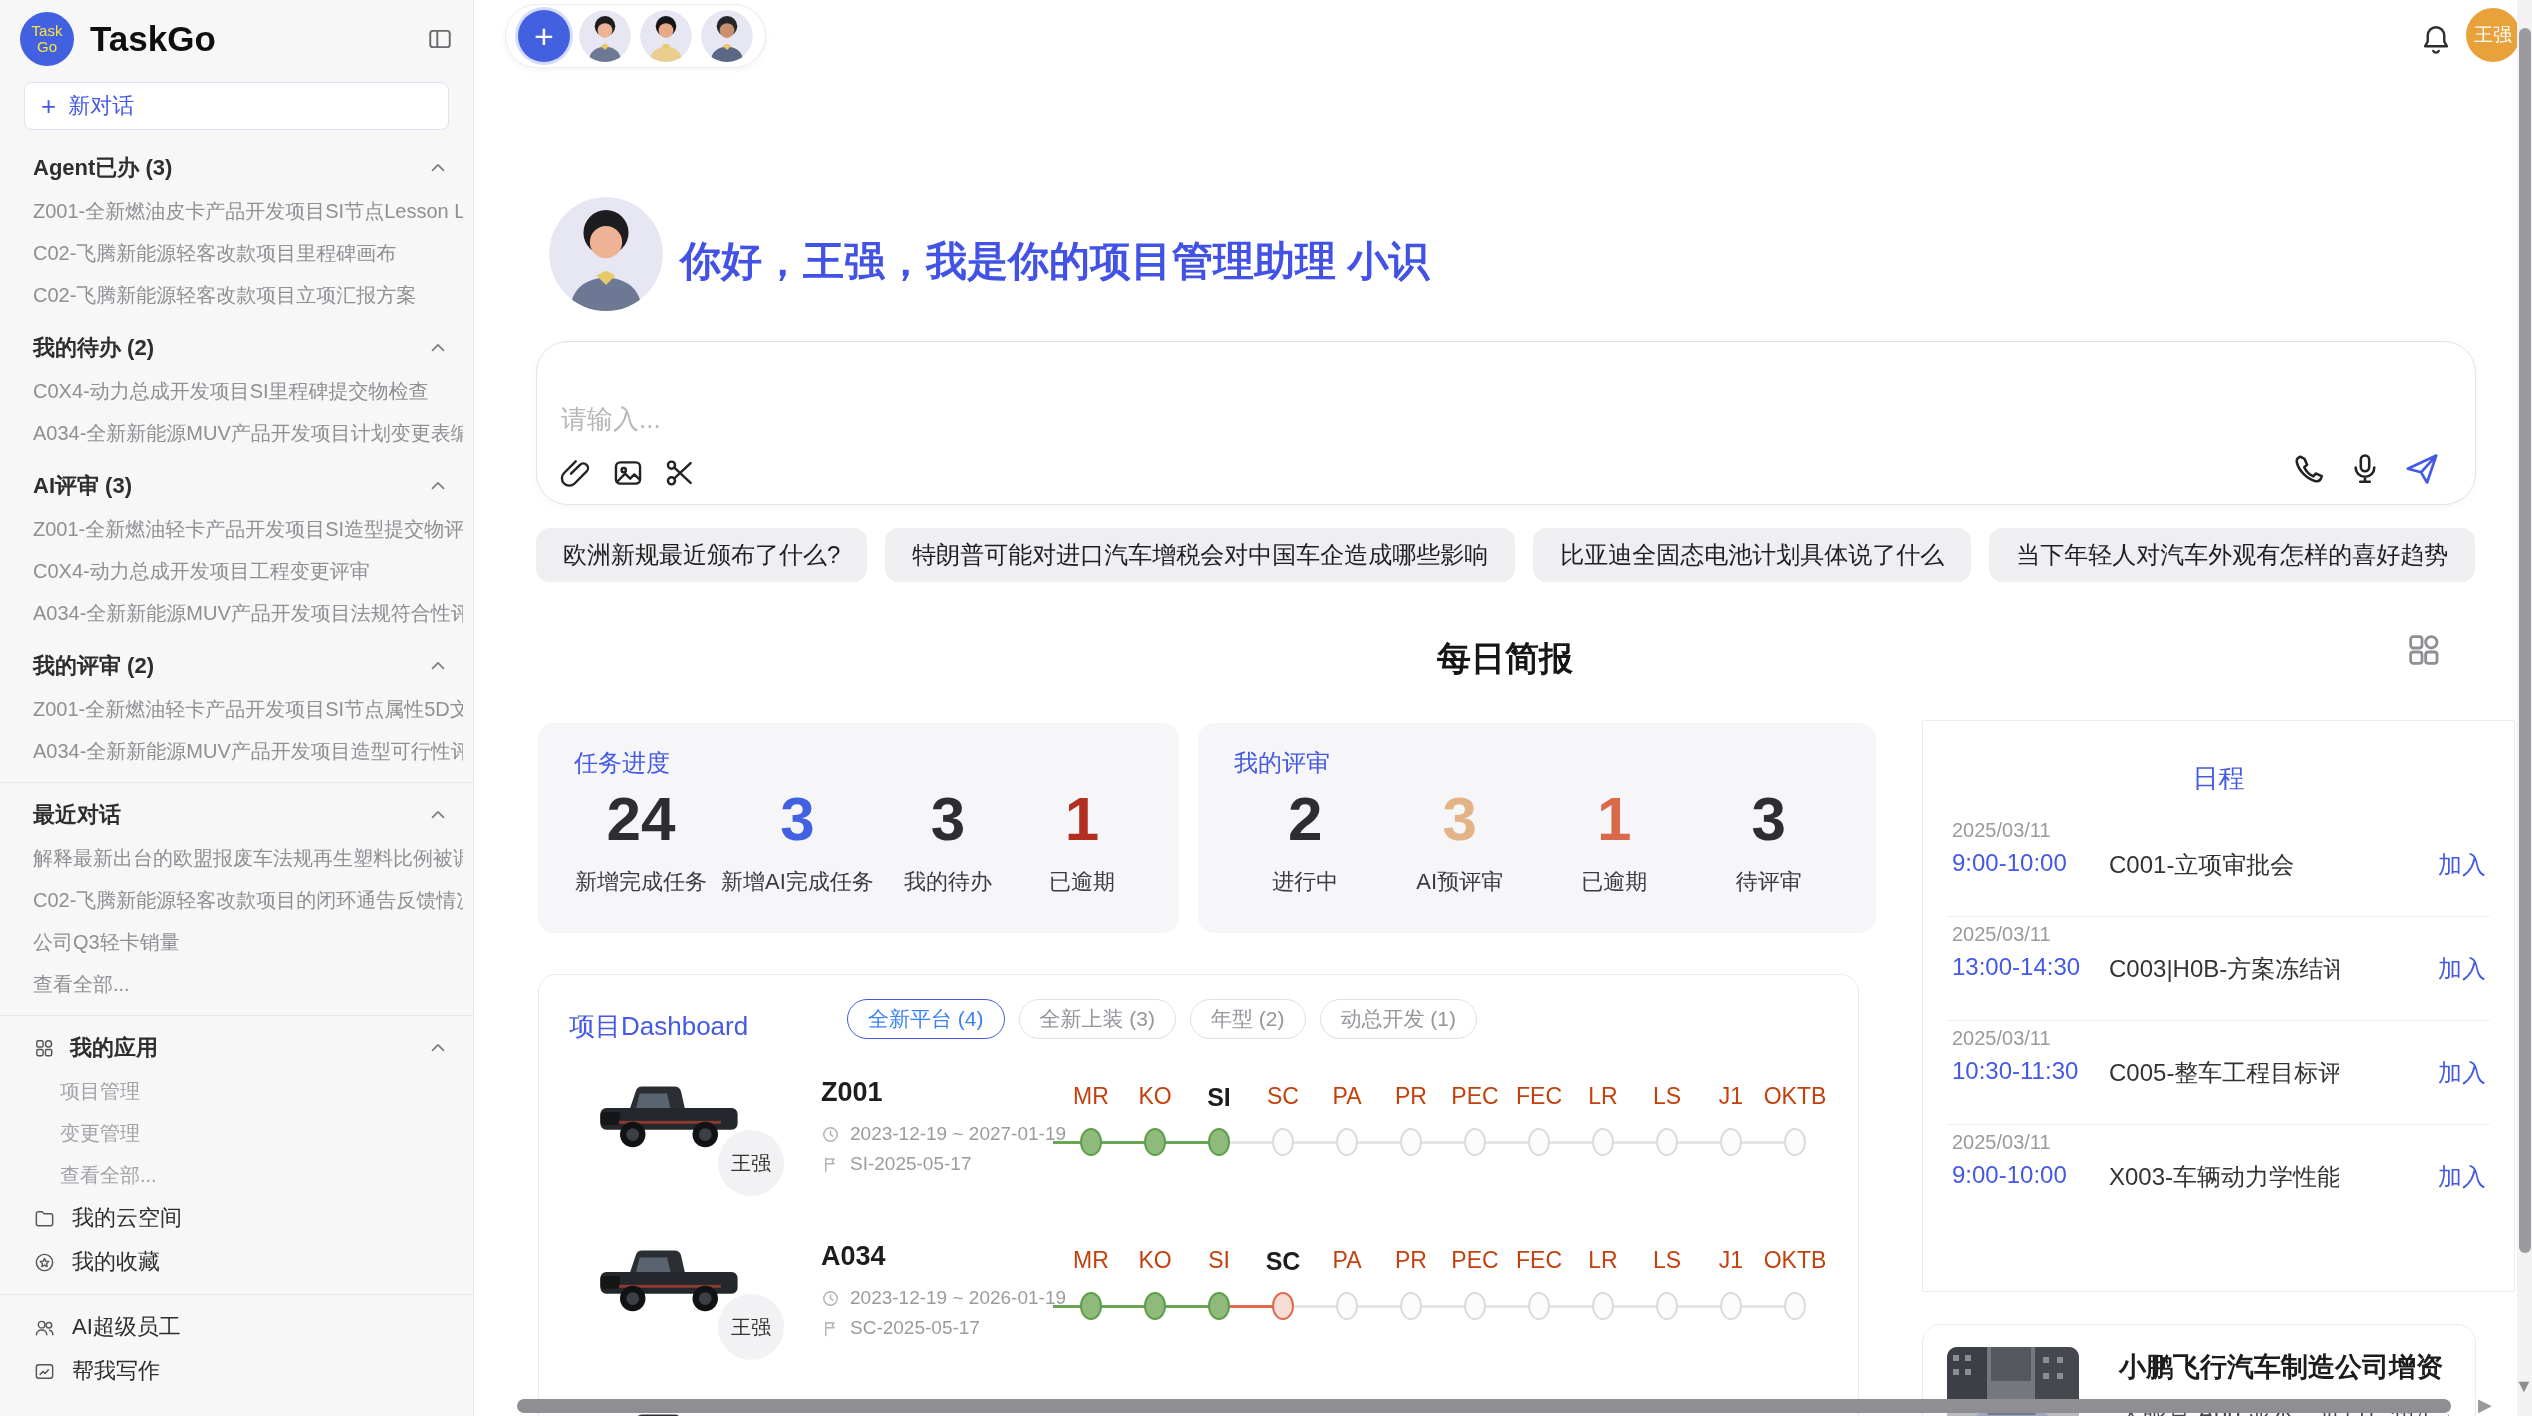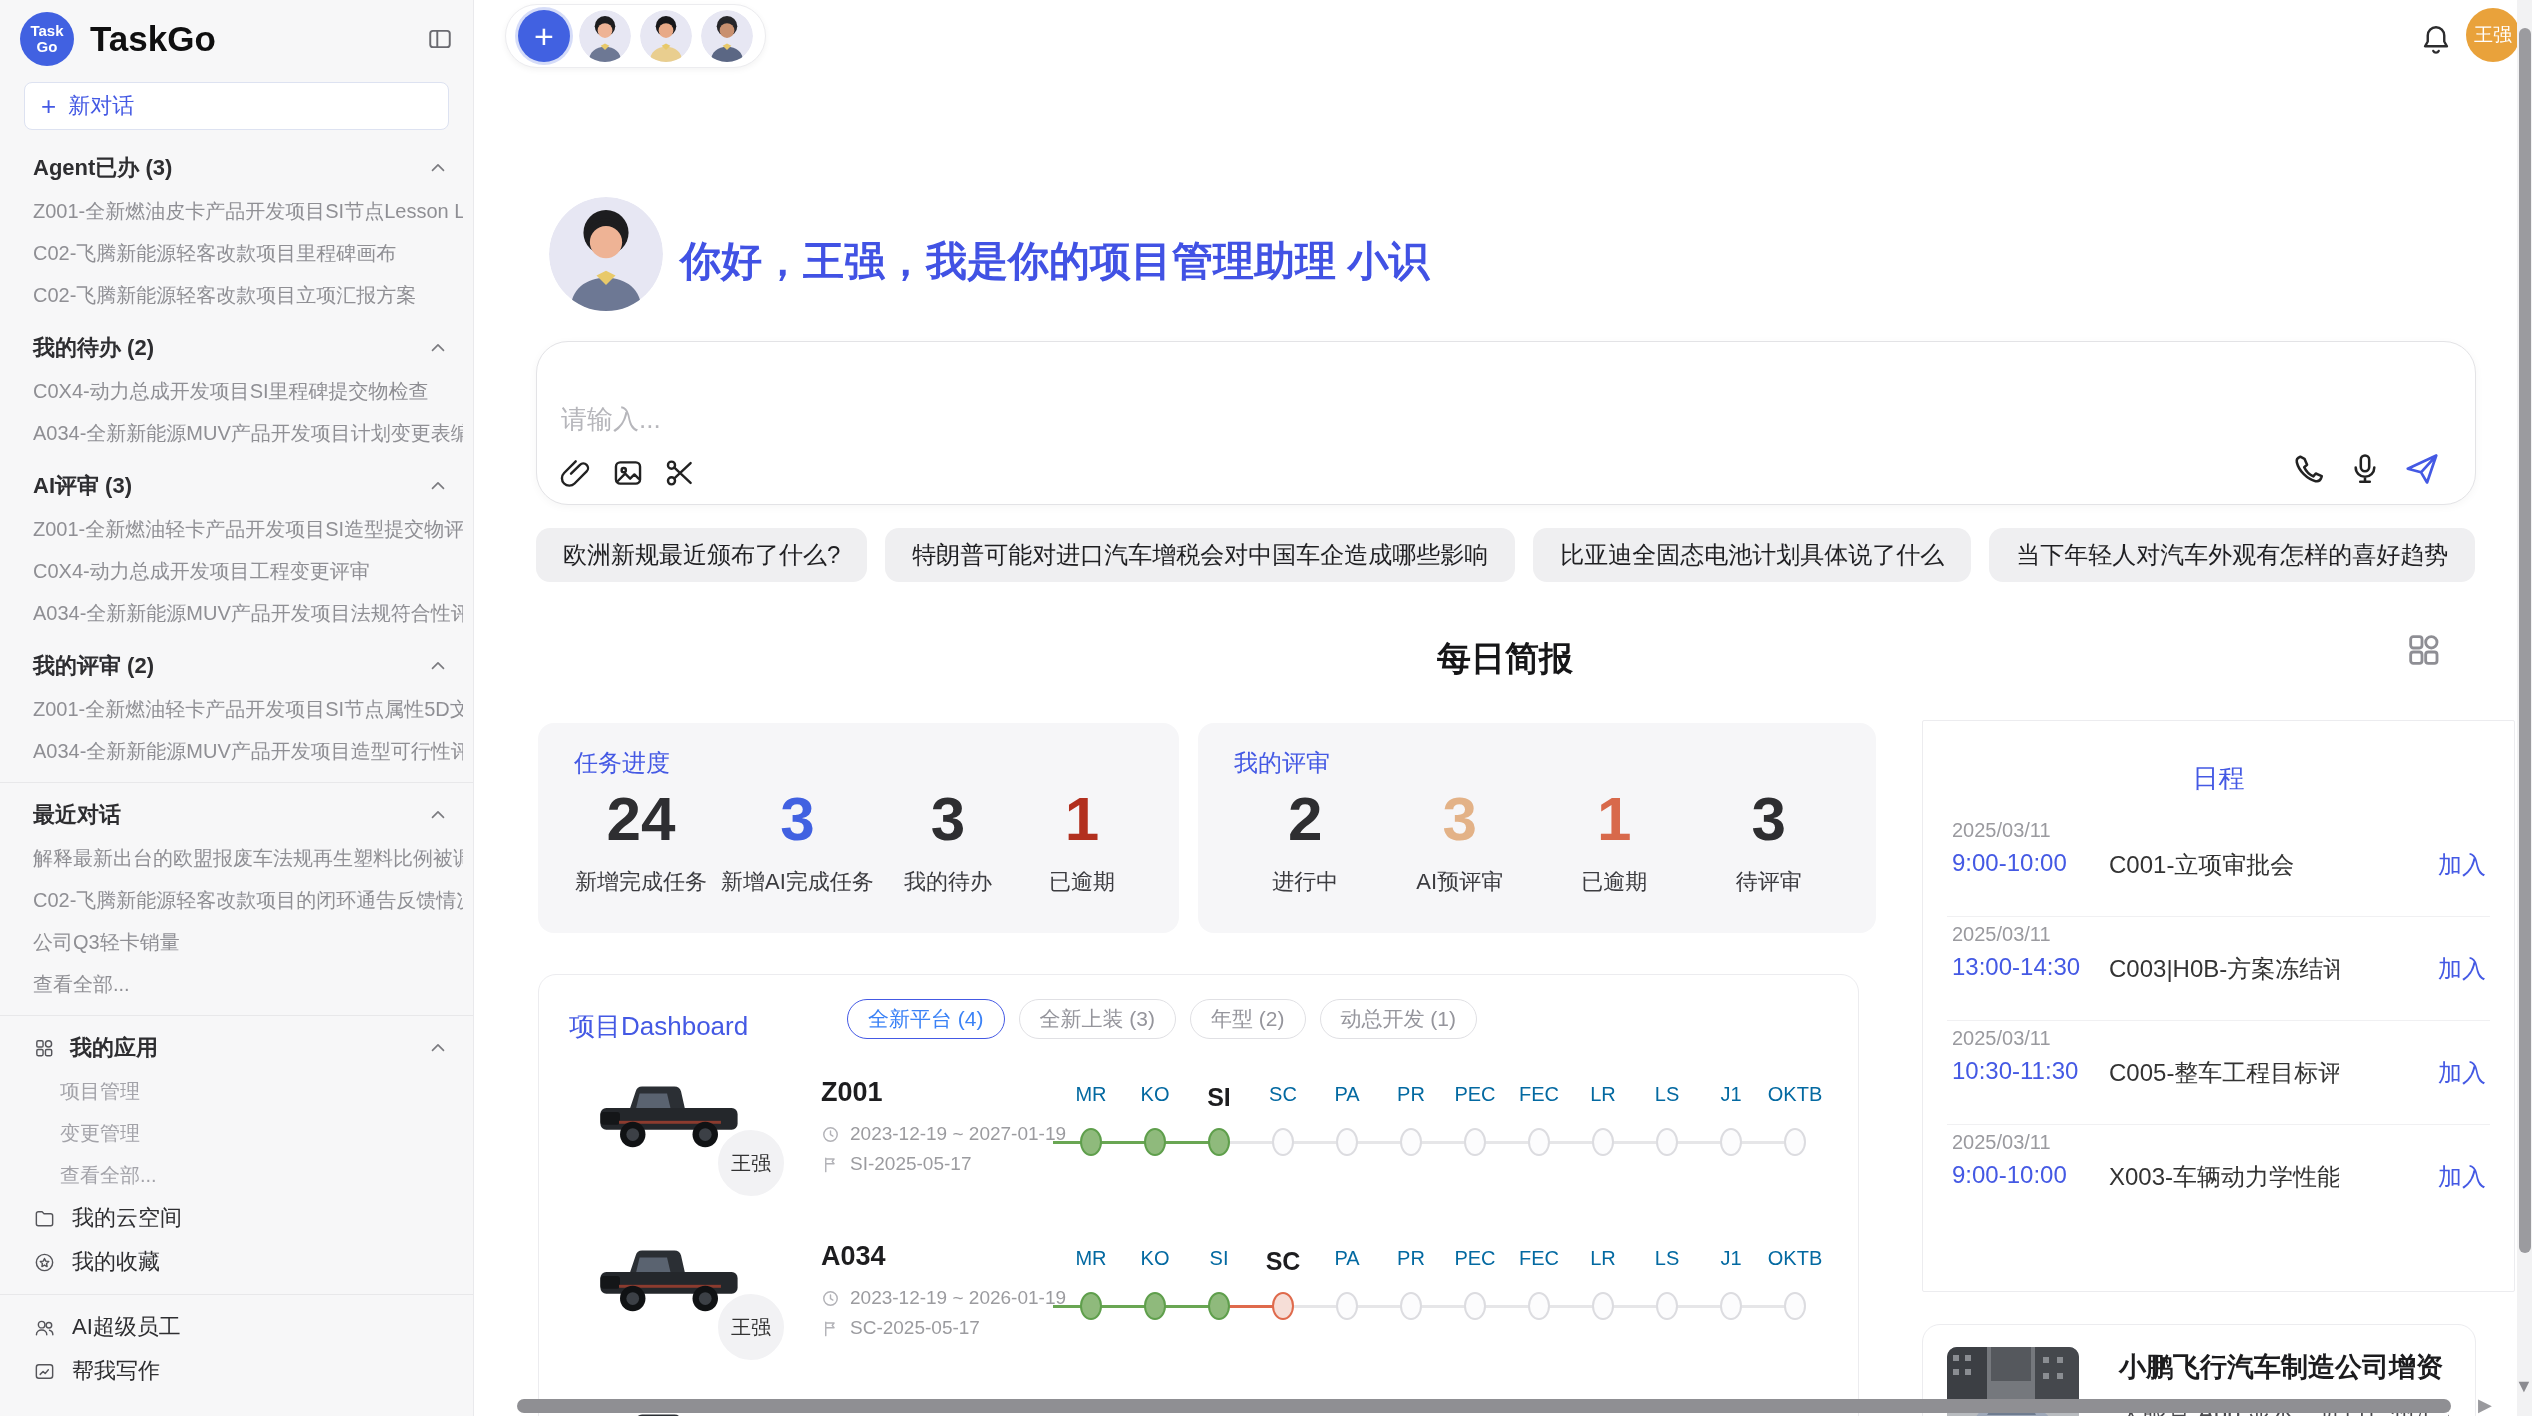--- a/index.html
+++ b/index.html
@@ -6,23 +6,23 @@
   body{
     width:2532px;height:1416px;position:relative;overflow:hidden;
     background:#ffffff;
     font-family:"Liberation Sans","DejaVu Sans",sans-serif;
     color:#222;
   }
   
   .sidebar{position:absolute;left:0;top:0;width:473px;height:1416px;
     background:#f7f7f8;border-right:1px solid #e9e9ec;overflow:hidden;}
   .sb-head{display:flex;align-items:center;padding:12px 20px 8px 20px;}
-  .logo{width:54px;height:54px;border-radius:50%;background:#4161e1;color:#ffffff;
+  .logo{width:54px;height:54px;border-radius:50%;background:#4161e1;color:#fde047;
     display:flex;flex-direction:column;align-items:center;justify-content:center;
-    font-size:15px;font-weight:700;line-height:1.05;flex:0 0 auto;}
+    font-size:15px;font-weight:400;line-height:1.05;flex:0 0 auto;}
   .sb-title{font-size:35px;font-weight:700;color:#0f0f10;margin-left:16px;}
   .panel-btn{margin-left:auto;cursor:pointer;display:flex;}
   .new-chat{margin:8px 24px 16px 24px;height:46px;border:1px solid #dde2f1;background:#fff;
     border-radius:8px;display:flex;align-items:center;padding:0 16px;color:#4459e4;
     font-size:22px;cursor:pointer;}
   .new-chat .plus{font-size:26px;margin-right:12px;font-weight:400;}
   .sb-sec-head{display:flex;align-items:center;margin:10px 24px 0 33px;height:44px;
     font-size:22px;color:#2e2e31;font-weight:600;}
   .sb-sec-head .chev{margin-left:auto;display:flex;}
   .sb-item{margin:0 10px 0 33px;font-size:20px;color:#8f8f94;height:42px;line-height:42px;
@@ -82,21 +82,21 @@
   .truck{position:absolute;left:56px;top:4px;}
   .owner-badge{position:absolute;left:176px;top:68px;width:66px;height:66px;border-radius:50%;
     background:#f2f2f4;border:3px solid #fff;display:flex;align-items:center;justify-content:center;
     font-size:20px;color:#333;}
   .proj-info{position:absolute;left:282px;top:18px;}
   .proj-code{font-size:27px;font-weight:700;color:#1d1d1f;}
   .proj-meta{display:flex;align-items:center;gap:10px;margin-top:15px;font-size:19px;color:#9b9b9f;}
   .proj-meta + .proj-meta{margin-top:8px;}
   .ms-strip{position:absolute;left:520px;top:24px;width:768px;}
   .ms-labels{display:flex;}
-  .ms-lab{width:64px;text-align:center;font-size:20px;color:#0369a1;}
+  .ms-lab{width:64px;text-align:center;font-size:23px;color:#c2410c;}
   .ms-lab.cur{color:#1d1d1f;font-weight:700;font-size:25px;}
   .ms-dots{position:relative;height:34px;margin-top:14px;}
   .ms-seg{position:absolute;top:15px;height:3px;}
   .ms-dot{position:absolute;top:2px;width:22px;height:28px;border-radius:50%;box-sizing:border-box;}
   
   .sched{position:absolute;left:1922px;top:720px;width:552px;height:570px;background:#fff;
     border:1px solid #ececef;border-radius:2px;padding-left:39px;}
   .sched-title{position:absolute;left:0;width:100%;top:40px;text-align:center;font-size:26px;color:#4459e4;}
   .sched-items{position:absolute;left:0;top:92px;width:100%;}
   .sched-item{position:relative;height:104px;}

